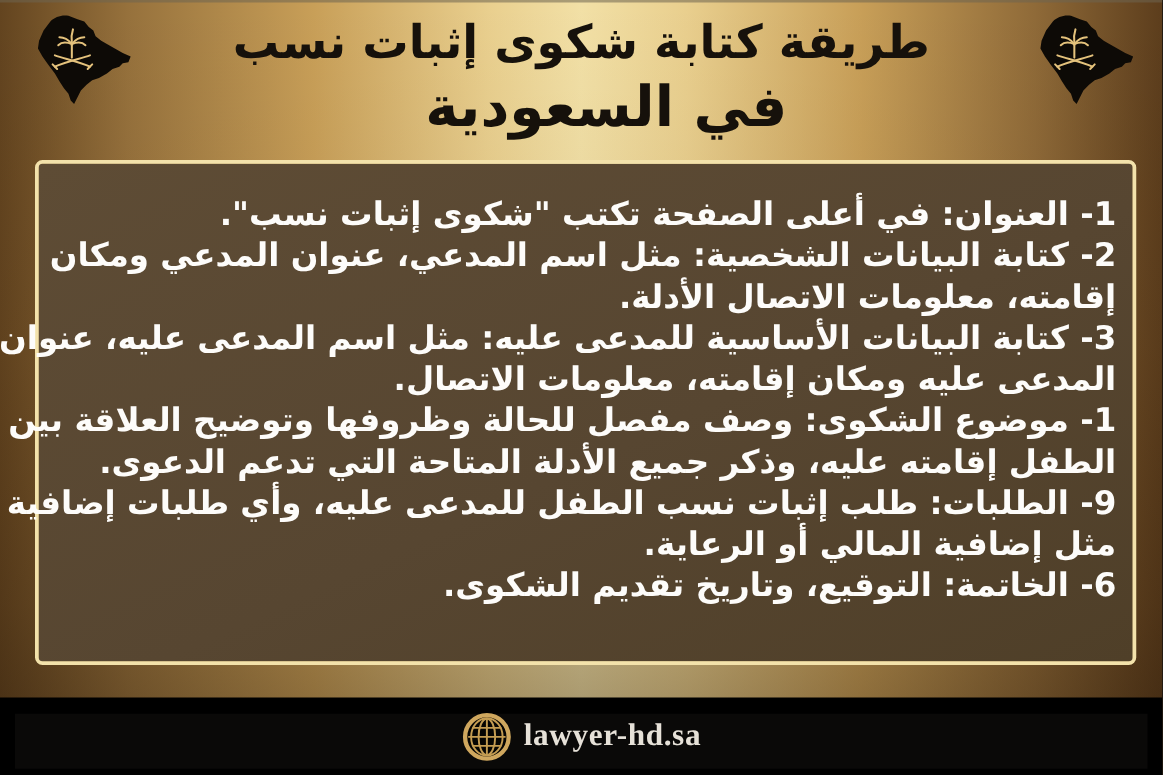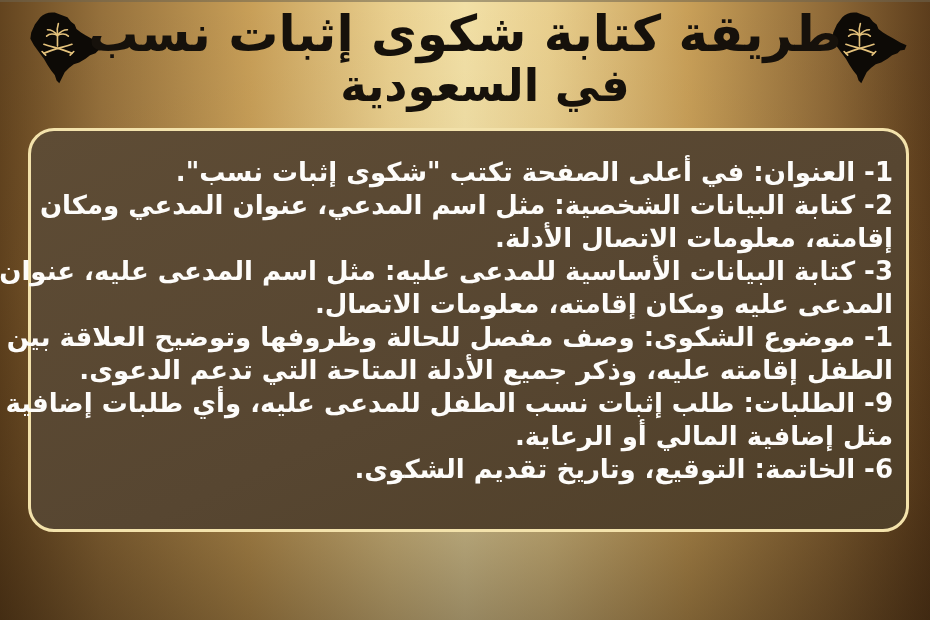--- a/index.html
+++ b/index.html
@@ -9,26 +9,26 @@
     background:
       linear-gradient(180deg, rgba(25,13,3,0) 0%, rgba(25,13,3,0.06) 45%, rgba(25,13,3,0.22) 78%, rgba(25,13,3,0.42) 100%),
       linear-gradient(90deg,#63441f 0%, #96713c 11%, #c89f58 27%, #e9cf8e 42%, #f2e0a6 50%, #e9cf8e 59%, #c89f58 74%, #8f6a38 89%, #5c3d1c 100%);
   }
   .poster::before{content:"";position:absolute;left:0;top:0;width:100%;height:2px;
     background:rgba(110,100,80,.55);}
   .map{position:absolute;top:9px;width:92px;height:76px;}
   .map-left{left:16px;}
   .map-right{left:818px;}
   .title{position:absolute;left:0;top:6px;width:100%;text-align:center;color:#16110b;}
-  .title-l1{font-size:50px;font-weight:bold;line-height:56px;letter-spacing:0;}
+  .title-l1{font-size:37px;font-weight:bold;line-height:56px;letter-spacing:0;}
   .title-l2{font-size:45px;font-weight:bold;line-height:48px;margin-left:40px;}
   .panel{
     position:absolute;left:28px;top:128px;width:881px;height:404px;box-sizing:border-box;
     background:linear-gradient(155deg,#5e4c35 0%,#574631 55%,#4f3f28 100%);
-    border:3px solid #f3e2ab;border-radius:26px;
+    border:3px solid #f3e2ab;border-radius:6px;
     padding:25px 13px 0 10px;
   }
   .step-line{
     font-size:26px;line-height:33px;font-weight:bold;color:#fdfcfa;
     text-align:right;white-space:nowrap;
   }
   .footer{position:absolute;left:0;top:558px;width:930px;height:62px;background:#000;}
   .footer-strip{position:absolute;left:12px;right:12px;top:13px;bottom:5px;background:#0a0908;}
   .footer-logo{
     position:absolute;left:0;top:0;width:100%;height:100%;
@@ -100,14 +100,31 @@
     </div>
     <div>
       <div class="step-line">9- الطلبات: طلب إثبات نسب الطفل للمدعى عليه، وأي طلبات إضافية</div>
       <div class="step-line">مثل إضافية المالي أو الرعاية.</div>
     </div>
     <div>
       <div class="step-line">6- الخاتمة: التوقيع، وتاريخ تقديم الشكوى.</div>
     </div>
   </div>
 
+  <div class="footer">
+    <div class="footer-strip"></div>
+    <div class="footer-logo">
+      <svg class="globe" viewBox="0 0 40 40" aria-hidden="true">
+        <circle cx="20" cy="20" r="17" fill="#060503" stroke="#cfa75e" stroke-width="3.4"></circle>
+        <g stroke="#c49c52" stroke-width="1.5" fill="none">
+          <ellipse cx="20" cy="20" rx="6.5" ry="14.2"></ellipse>
+          <ellipse cx="20" cy="20" rx="12.3" ry="14.6"></ellipse>
+          <line x1="20" y1="5.2" x2="20" y2="34.8"></line>
+          <line x1="8.6" y1="13" x2="31.4" y2="13"></line>
+          <line x1="5.4" y1="20" x2="34.6" y2="20"></line>
+          <line x1="8.6" y1="27" x2="31.4" y2="27"></line>
+        </g>
+      </svg>
+      <span class="site">lawyer-hd.sa</span>
+    </div>
+  </div>
 
 </div>
 
 </body></html>

